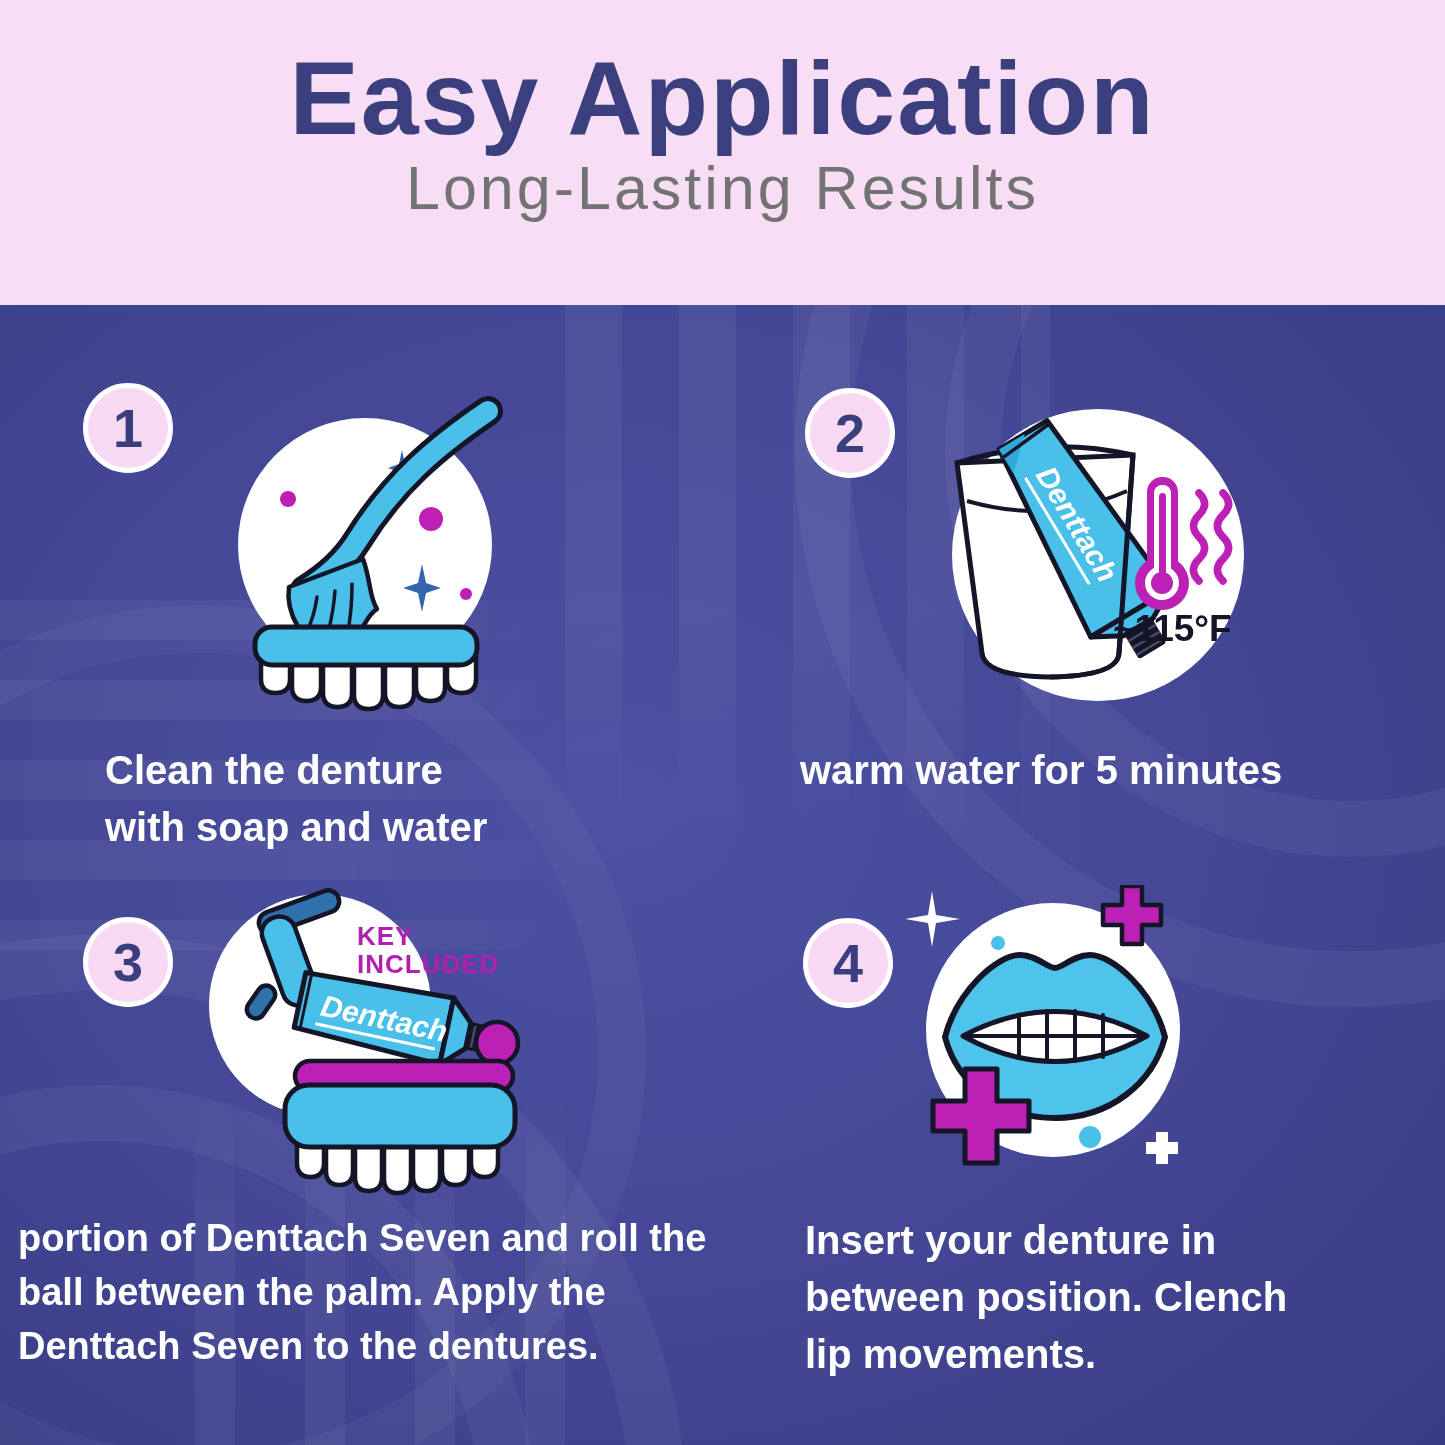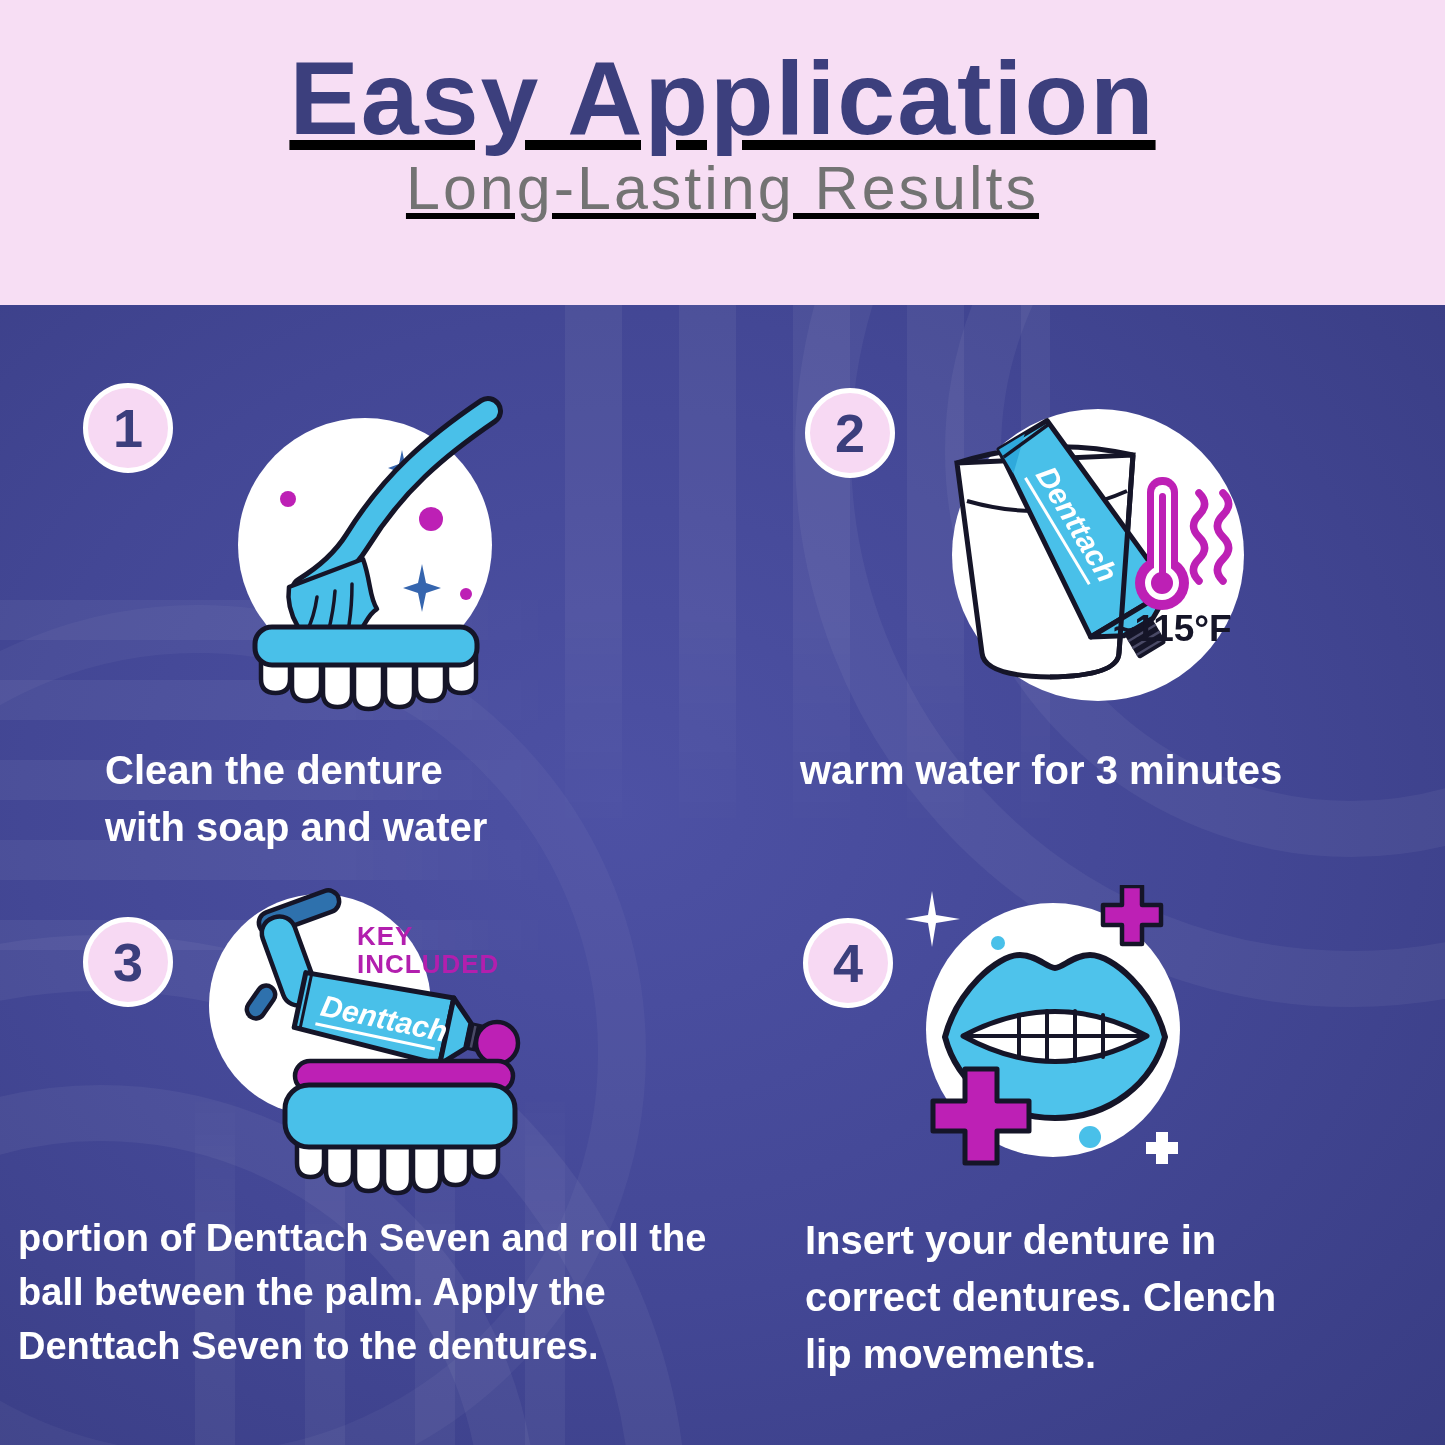--- a/index.html
+++ b/index.html
@@ -1,20 +1,20 @@
 <!DOCTYPE html>
 <html><head>
 <meta charset="utf-8">
 <style>
   html,body{margin:0;padding:0;background:#222;}
   .poster{position:relative;width:1445px;height:1445px;overflow:hidden;
           font-family:"Liberation Sans",sans-serif;}
   
   .banner{position:absolute;left:0;top:0;width:1445px;height:305px;
-          background:#F7DEF4;display:flex;flex-direction:column;align-items:center;text-decoration:underline;}
+          background:#F7DEF4;display:flex;flex-direction:column;align-items:center;}
   .banner h1{margin:0;padding-top:44px;font-size:104px;line-height:1.05;font-weight:bold;
              letter-spacing:2px;color:#3C3F7D;}
   .banner .subtitle{font-size:61px;font-weight:500;letter-spacing:3px;color:#737373;}
   
   .main{position:absolute;left:0;top:305px;width:1445px;height:1140px;overflow:hidden;
         background:radial-gradient(1150px 950px at 43% 44%, #4D51A4 0%, #434795 52%, #383C82 100%);}
   .step{display:contents;}
   
   .deco{position:absolute;pointer-events:none;}
   .stripes-v1{left:565px;top:0;width:485px;height:560px;
@@ -161,21 +161,21 @@
           <rect x="224" y="98" width="7" height="84" rx="3.5" fill="#BD20B5"></rect>
           <circle cx="227" cy="188" r="11" fill="#BD20B5"></circle>
         </g>
         <g fill="none" stroke="#BD20B5" stroke-width="7.5" stroke-linecap="round">
           <path d="M264,98 q11,11 0,22 q-11,11 0,22 q11,11 0,22 q-11,11 0,22"></path>
           <path d="M288,98 q11,11 0,22 q-11,11 0,22 q11,11 0,22 q-11,11 0,22"></path>
         </g>
         <text class="temp-label" x="178" y="246">~115°F</text>
       </svg>
       <div class="caption c2">
-        <div>warm water for 3 minutes</div>
+        <div>warm water for 5 minutes</div>
       </div>
     </section>
 
     
     <section class="step">
       <div class="badge b3">
         <span>3</span>
       </div>
       <svg class="illus s3" width="330" height="320" viewBox="0 0 330 320">
         <circle cx="125" cy="120" r="111" fill="#FFFFFF"></circle>
@@ -240,19 +240,19 @@
             <line x1="198" y1="130" x2="198" y2="172"></line>
           </g>
         </g>
         <path d="M217,1 h20 v19 h19 v20 h-19 v19 h-20 v-19 h-19 v-20 h19 Z" fill="#BD20B5" stroke="#151528" stroke-width="4.5" stroke-linejoin="round"></path>
         <path d="M60,184 h32 v32 h32 v30 h-32 v32 h-32 v-32 h-32 v-30 h32 Z" fill="#BD20B5" stroke="#151528" stroke-width="5" stroke-linejoin="round"></path>
         <circle cx="185" cy="252" r="11" fill="#49C0E9"></circle>
         <path d="M251,247 h12 v10 h10 v12 h-10 v10 h-12 v-10 h-10 v-12 h10 Z" fill="#FFFFFF"></path>
       </svg>
       <div class="caption c4">
         <div>Insert your denture in</div>
-        <div>correct dentures. Clench</div>
+        <div>between position. Clench</div>
         <div>lip movements.</div>
       </div>
     </section>
 
   </div>
 </div>
 
 </body></html>

